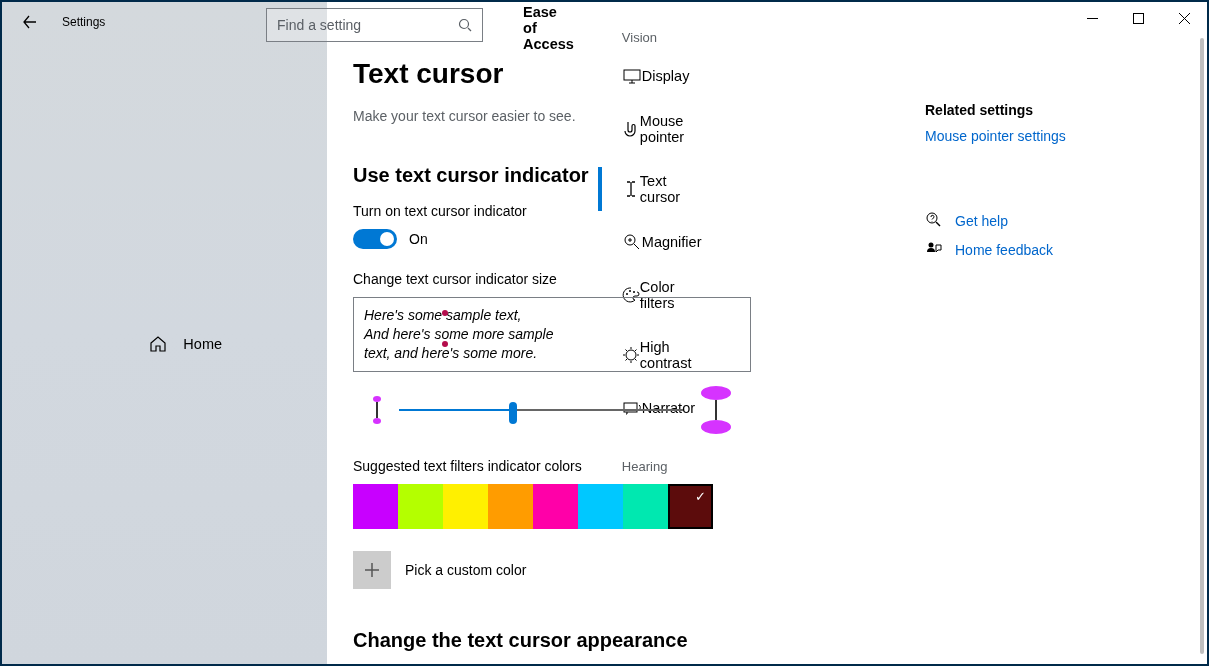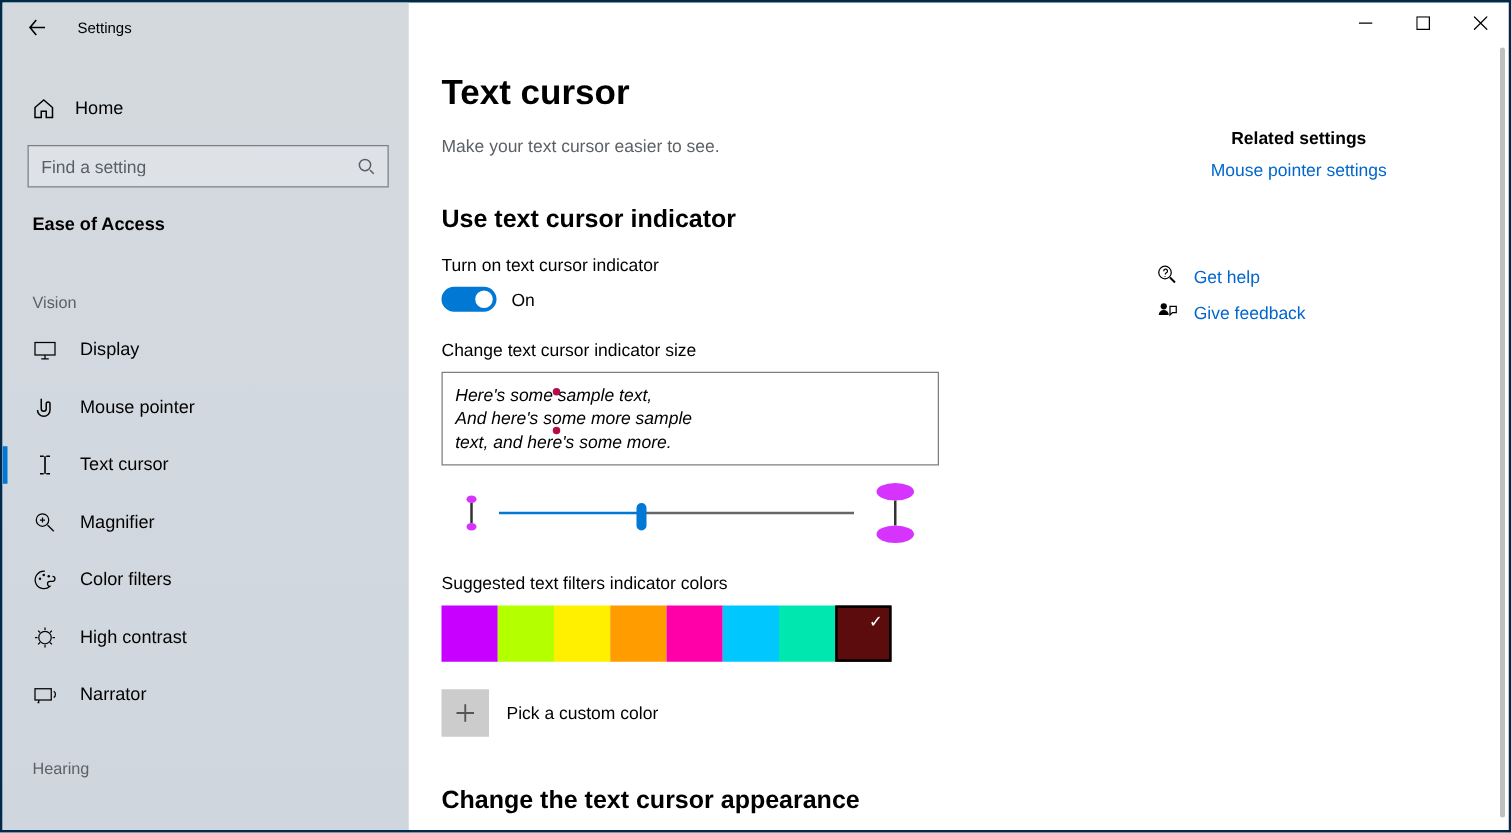--- a/index.html
+++ b/index.html
@@ -11,21 +11,21 @@
     width: 1209px;
     height: 666px;
     overflow: hidden;
     border: 2px solid #002a4a;
   }
   .window { display: flex; height: 100%; }
   .sidebar {
     width: 325px;
     background: linear-gradient(180deg, #d4d9dd 0%, #d2d8df 50%, #d0d6dd 100%);
     display: flex;
-    flex-direction: column;
+    flex-direction: row;
     position: relative;
   }
   .sidebar-header {
     display: flex;
     align-items: center;
     padding: 8px 20px;
     gap: 24px;
     height: 40px;
   }
   .back-btn {
@@ -69,21 +69,20 @@
   }
   .section-subtitle {
     font-size: 13px;
     color: #5c6166;
     padding: 28px 24px 8px 24px;
   }
   .nav-list { display: flex; flex-direction: column; }
   .nav-item {
     display: flex;
     align-items: center;
-    gap: 18px;
     padding: 14px 24px 14px 24px;
     cursor: pointer;
     position: relative;
   }
   .nav-item .icon { width: 20px; display: flex; justify-content: center; color: #000; }
   .nav-item .label { font-size: 14.5px; }
   .nav-item.active::before {
     content: "";
     position: absolute;
     left: 0; top: 8px; bottom: 8px;
@@ -98,21 +97,20 @@
   }
   .content {
     flex: 1;
     padding: 18px 32px 0 26px;
     overflow-y: auto;
     max-width: 590px;
   }
   .right-rail {
     width: 260px;
     padding: 100px 24px 0 8px;
-    text-align: center;
   }
   .window-controls {
     position: absolute;
     top: 0; right: 0;
     height: 32px;
     display: flex;
     gap: 0;
   }
   .wc-btn {
     width: 46px; height: 32px;
@@ -475,20 +473,20 @@
           <a class="link" style="margin-bottom:0">Get help</a>
         </div>
         <div class="rail-row">
           <span class="rail-icon">
             <svg width="17" height="17" viewBox="0 0 17 17">
                 <circle cx="5" cy="4" r="2.5" fill="#000"></circle>
                 <path d="M1 11 a4 4 0 0 1 8 0" fill="#000"></path>
                 <path d="M10 4 h5 v5 h-3 l-2 2 z" stroke="#000" fill="none"></path>
               </svg>
           </span>
-          <a class="link" style="margin-bottom:0">Give feedback</a>
+          <a class="link" style="margin-bottom:0">Home feedback</a>
         </div>
       </div>
     </div>
 
     <div class="scrollbar"></div>
   </div>
 </div>
 
 </body></html>

